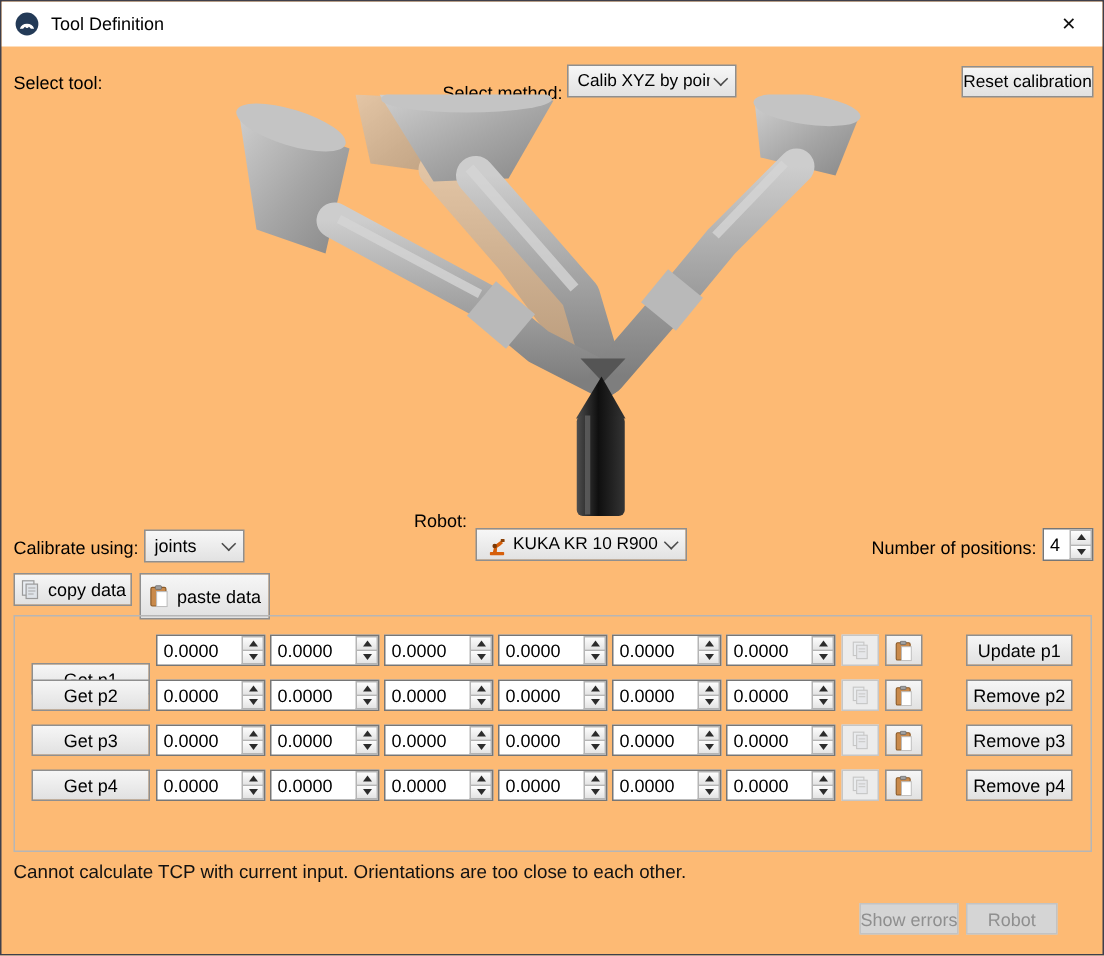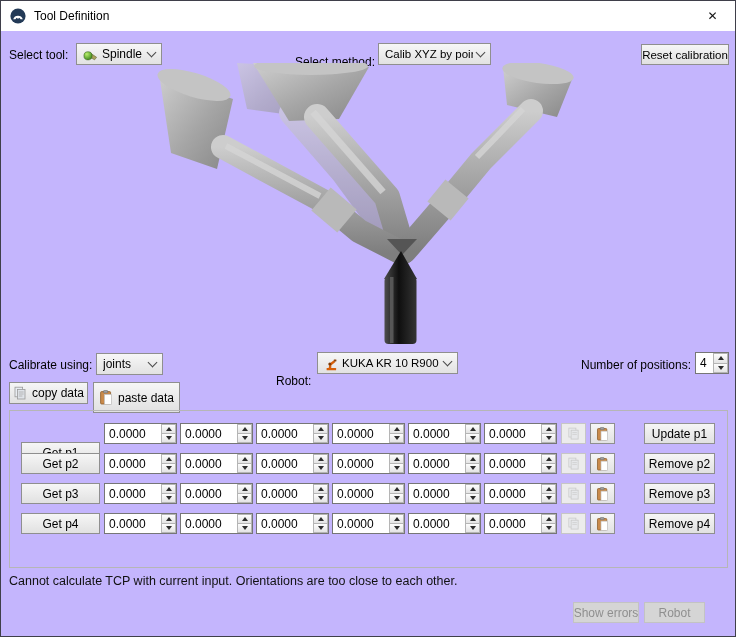--- a/index.html
+++ b/index.html
@@ -1,16 +1,16 @@
 <!DOCTYPE html>
 <html><head>
 <meta charset="utf-8">
 <style>
   html,body{margin:0;padding:0;background:#cfcfcf;}
-  .window{position:relative;width:736px;height:637px;background:#c4b5fd;
+  .window{position:relative;width:736px;height:637px;background:#fdba74;
     border:1px solid #3f3f4a;box-sizing:border-box;overflow:hidden;
     font-family:"Liberation Sans",sans-serif;font-size:12px;color:#000;}
   .titlebar{position:absolute;left:0;top:0;width:100%;height:30px;background:#ffffff;
     display:flex;align-items:center;}
   .app-icon{margin-left:9px;width:16px;height:16px;flex:none;}
   .title{margin-left:8px;font-size:12px;}
   .close{position:absolute;right:0;top:0;width:45px;height:29px;display:flex;
     align-items:center;justify-content:center;font-size:12px;color:#111;}
   .lbl{position:absolute;white-space:nowrap;}
   .combo{position:absolute;display:flex;align-items:center;gap:4px;padding:0 6px;
@@ -53,35 +53,20 @@
       <path d="M3.2 11.2 A5.1 5.1 0 0 1 12.8 11.2 L10.6 11.2 A2.9 2.9 0 0 0 5.4 11.2 Z" fill="#ffffff"></path>
       <circle cx="8" cy="9.6" r="1.1" fill="#ffffff"></circle>
     </svg>
     <span class="title">Tool Definition</span>
     <div class="close">
       <span>✕</span>
     </div>
   </div>
 
   <span class="lbl" style="left:8px;top:47px">Select tool:</span>
-  <div class="combo" style="left:75px;top:42px;width:86px">
-    <svg width="15" height="15" viewBox="0 0 15 15" style="flex:none">
-      <defs>
-          <radialGradient id="grn" cx=".35" cy=".3" r=".9">
-        <stop offset="0" stop-color="#b9ef6e"></stop>
-            <stop offset=".6" stop-color="#5da432"></stop>
-            <stop offset="1" stop-color="#2f6a14"></stop>
-      </radialGradient>
-        </defs>
-      <polygon points="6.5,5.5 13.6,10.3 11.6,12.8 5,9.2" fill="#aaa15d" stroke="#5f6b35" stroke-width=".6"></polygon>
-      <circle cx="5" cy="8.8" r="4.1" fill="url(#grn)" stroke="#2f5a12" stroke-width=".5"></circle>
-    </svg>
-    <span class="txt">Spindle</span>
-    <span class="chev"></span>
-  </div>
 
   <span class="lbl" style="left:294px;top:54px">Select method:</span>
   <div class="combo" style="left:377px;top:42px;width:113px;font-size:11.5px">
     <span class="txt">Calib XYZ by point</span>
     <span class="chev"></span>
   </div>
 
   <div class="btn" style="left:640px;top:43px;width:88px;height:21px;font-size:11.5px">
     <span>Reset calibration</span>
   </div>
@@ -141,21 +126,21 @@
       <rect x="389" y="214" width="3.5" height="66" fill="#5e5e5e" opacity=".85"></rect>
     </g>
   </svg>
 
   <span class="lbl" style="left:8px;top:357px">Calibrate using:</span>
   <div class="combo" style="left:95px;top:352px;width:67px">
     <span class="txt">joints</span>
     <span class="chev"></span>
   </div>
 
-  <span class="lbl" style="left:275px;top:373px">Robot:</span>
+  <span class="lbl" style="left:275px;top:339px">Robot:</span>
   <div class="combo" style="left:316px;top:351px;width:141px;font-size:11.5px;gap:3px">
     <svg width="15" height="15" viewBox="0 0 15 15" style="flex:none">
       <rect x="2.6" y="12" width="9.5" height="2.2" rx=".5" fill="#d75f0a"></rect>
       <path d="M4.6 12.2 L5.6 7.6 L9.6 4.6 L11.4 6 L9.6 7.6 L7.4 9.2 L7.2 12.2 Z" fill="#d75f0a"></path>
       <circle cx="5.8" cy="8" r="1.5" fill="#7e3a06"></circle>
       <rect x="9.8" y="3.4" width="2.6" height="2" rx=".4" fill="#8a4208"></rect>
     </svg>
     <span class="txt">KUKA KR 10 R900 sixx</span>
     <span class="chev"></span>
   </div>

